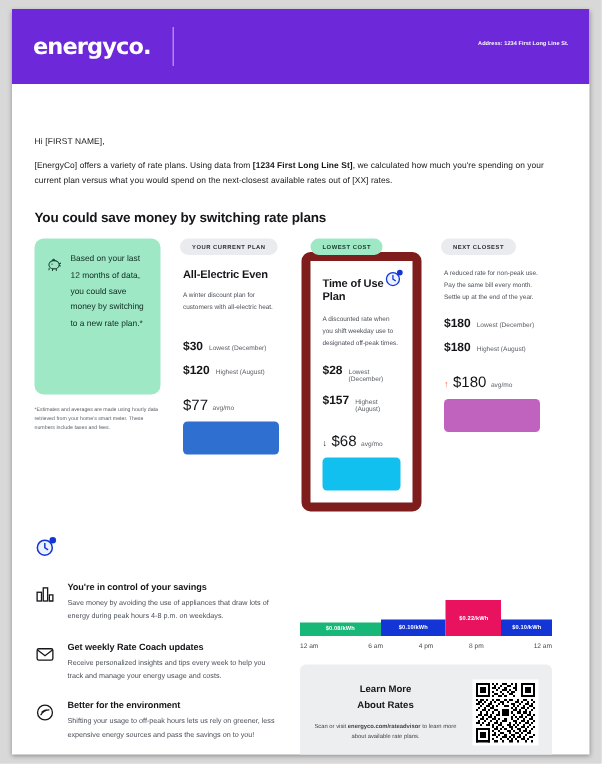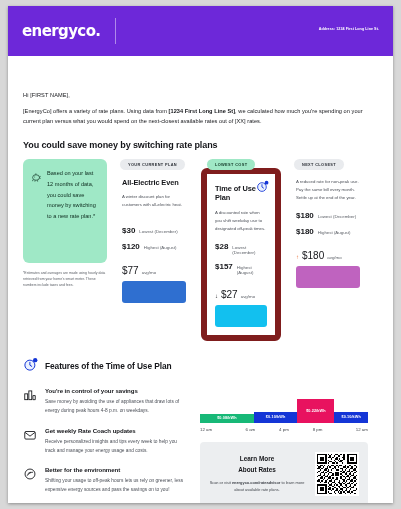--- a/index.html
+++ b/index.html
@@ -257,21 +257,21 @@
           <div class="pricerow">
             <span class="price">$28</span>
             <span class="pricelbl">Lowest (December)</span>
           </div>
           <div class="pricerow">
             <span class="price">$157</span>
             <span class="pricelbl">Highest (August)</span>
           </div>
           <div class="avgrow">
             <span class="arrow down">↓</span>
-            <span class="avg">$27</span>
+            <span class="avg">$68</span>
             <span class="avglbl">avg/mo</span>
           </div>
           <div class="barblock b2"></div>
         </div>
       </div>
 
       <div class="card">
         <div class="chip">NEXT CLOSEST</div>
         <div class="card-inner">
           <div class="card-desc">A reduced rate for non-peak use. Pay the same bill every month. Settle up at the end of the year.</div>
@@ -294,21 +294,20 @@
     </div>
 
     <div class="feat-head">
       <span>
         <svg width="15" height="15" viewBox="0 0 24 24" fill="#eaf1ff" stroke="#1435d6" stroke-width="1.6">
           <circle cx="11" cy="13" r="8"></circle>
           <path d="M11 8.5V13l3 2" stroke-linecap="round"></path>
           <circle cx="19.5" cy="5" r="3.5" fill="#1435d6" stroke="none"></circle>
         </svg>
       </span>
-      <span class="t">Features of the Time of Use Plan</span>
     </div>
 
     <div class="feat-cols">
 
       <div class="feat-left">
 
         <div class="feat">
           <span class="ic">
             <svg width="14" height="14" viewBox="0 0 24 24" fill="none" stroke="#15161a" stroke-width="1.5">
               <rect x="3" y="10" width="5" height="10"></rect>

